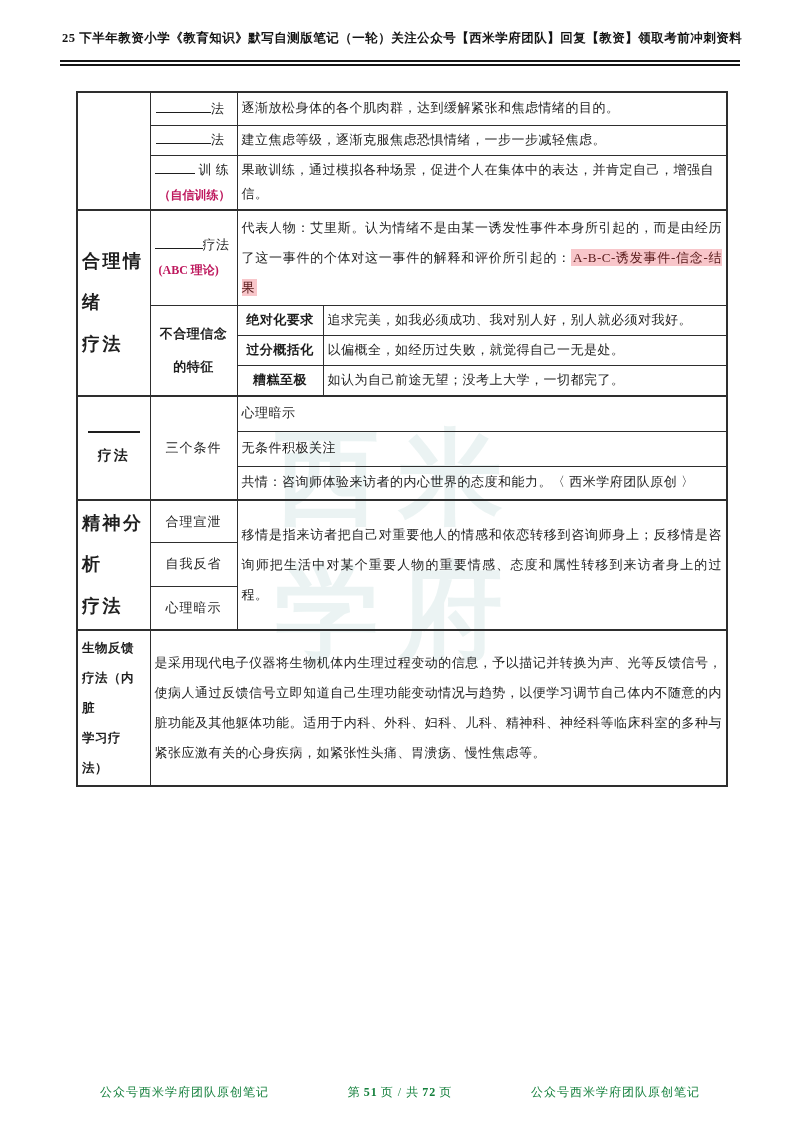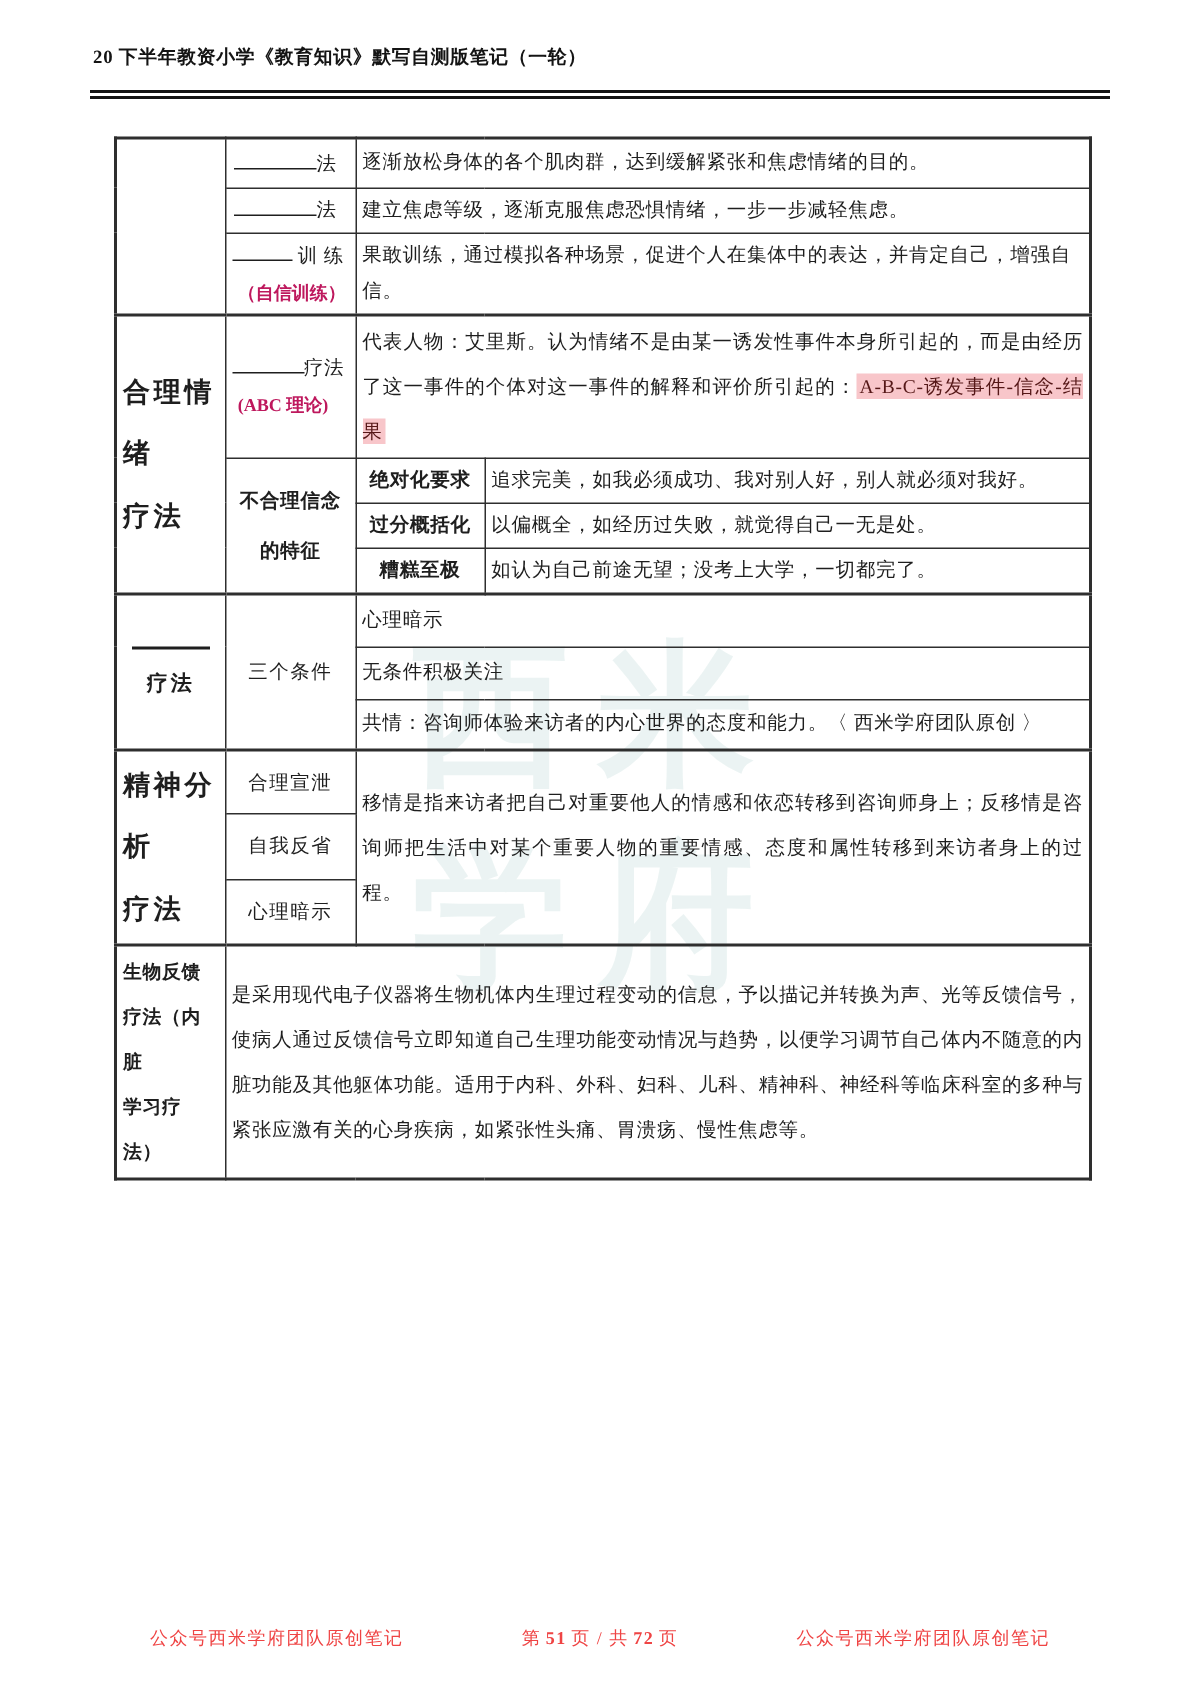--- a/index.html
+++ b/index.html
@@ -60,29 +60,30 @@
   .blank{display:inline-block;border-bottom:1.6px solid #1e1e1e;height:0.95em;vertical-align:baseline;}
   .w55{width:55px;}
   .w42{width:40px;margin-right:4px;}
   .w48{width:48px;}
   .blank-solo{display:block;width:52px;height:0;border-bottom:2px solid #1e1e1e;margin:0 auto 14px auto;}
   .hl{background:#f8c6ca;color:#551717;padding:1px 2px;}
   
   .footer{
     position:absolute;left:100px;top:1084px;width:600px;z-index:1;
     display:flex;justify-content:space-between;align-items:baseline;
-    font-size:12px;letter-spacing:1px;color:#ef4444;white-space:nowrap;
+    font-size:12px;letter-spacing:1px;color:#15803d;white-space:nowrap;
   }
   .footer .num{font-weight:bold;margin:0 3px;}
 </style>
 </head>
 <body>
 
 <div class="header">
-  <span>20 下半年教资小学《教育知识》默写自测版笔记（一轮）</span>
+  <span>25 下半年教资小学《教育知识》默写自测版笔记（一轮）</span>
+  <span>关注公众号【西米学府团队】回复【教资】领取考前冲刺资料</span>
 </div>
 <div class="header-rule"></div>
 
 <div class="watermark">西米学府</div>
 
 <table class="note">
   <colgroup>
     <col style="width:73px">
       <col style="width:87px">
       <col style="width:86px">

